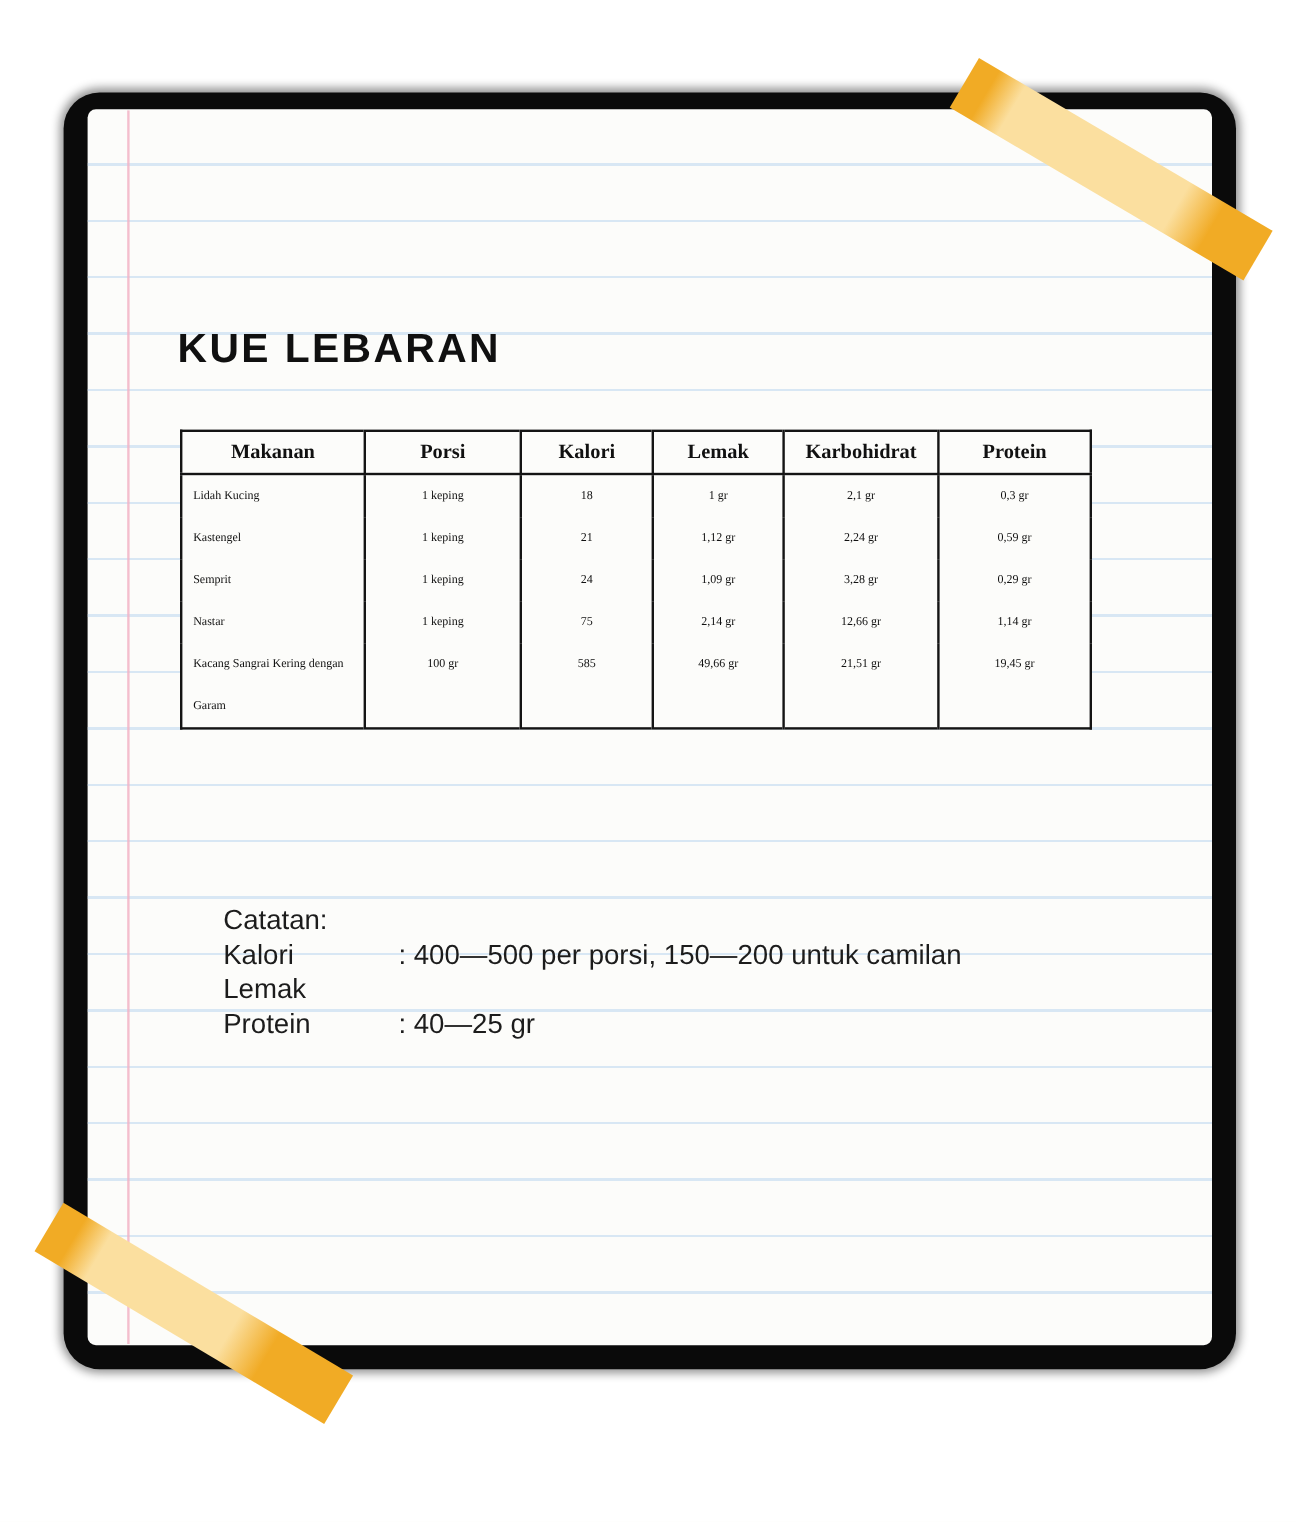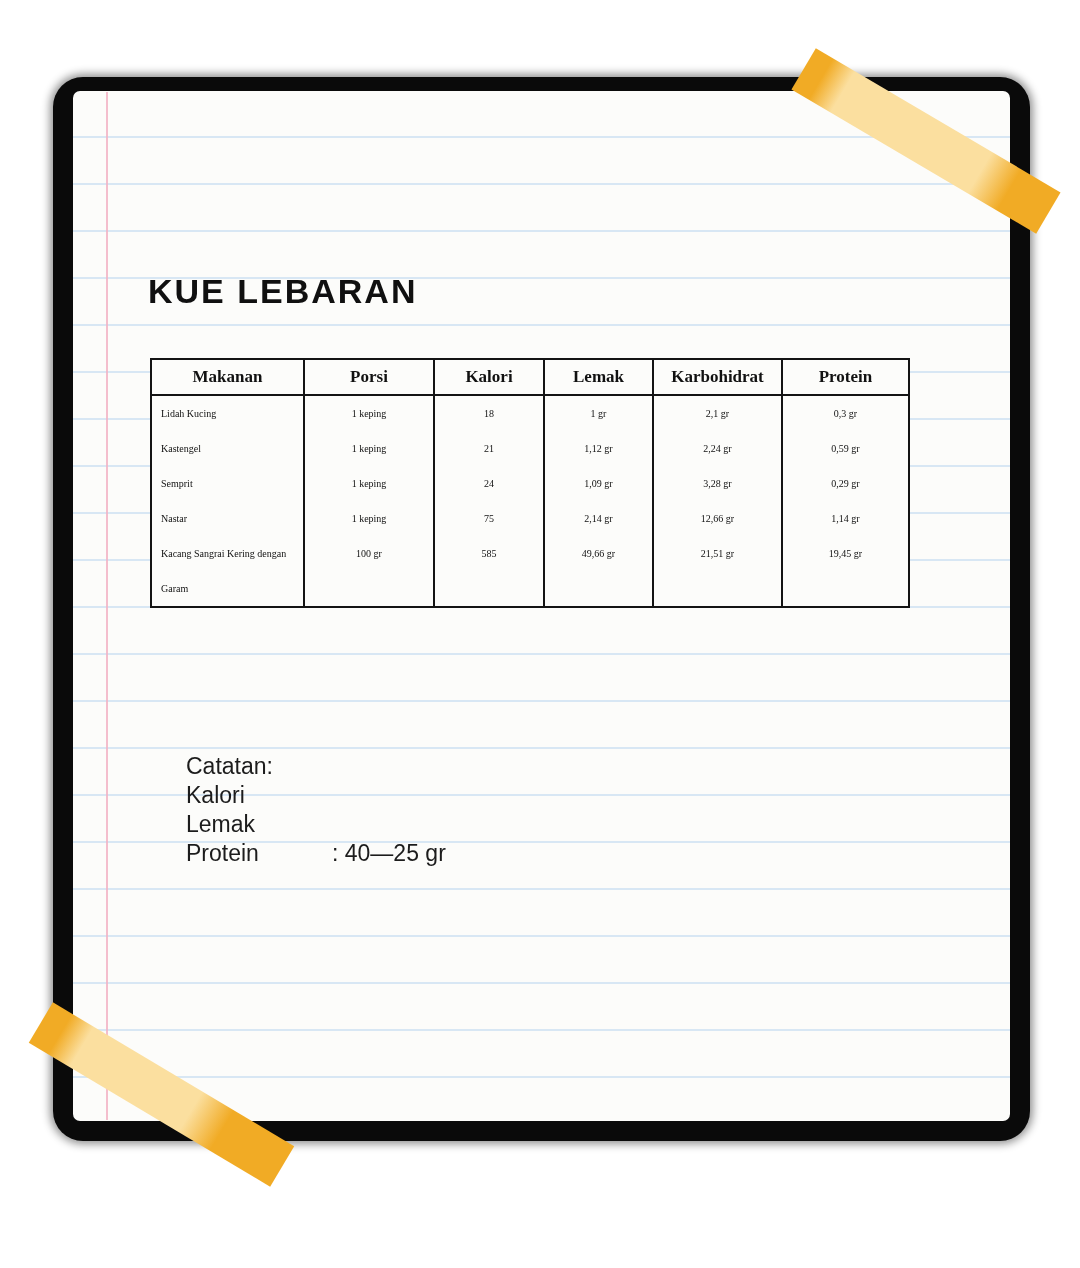--- a/index.html
+++ b/index.html
@@ -138,20 +138,21 @@
             <td>19,45 gr</td>
           </tr>
         </tbody>
     </table>
 
     <div class="notes">
       <div>Catatan:</div>
       <div>
           <div class="note-row">
             <span class="note-label">Kalori</span>
+            <span class="note-value">: 400—500 per porsi, 150—200 untuk camilan</span>
           </div>
           <div class="note-row">
             <span class="note-label">Lemak</span>
           </div>
           <div class="note-row">
             <span class="note-label">Protein</span>
             <span class="note-value">: 40—25 gr</span>
           </div>
         </div>
     </div>

